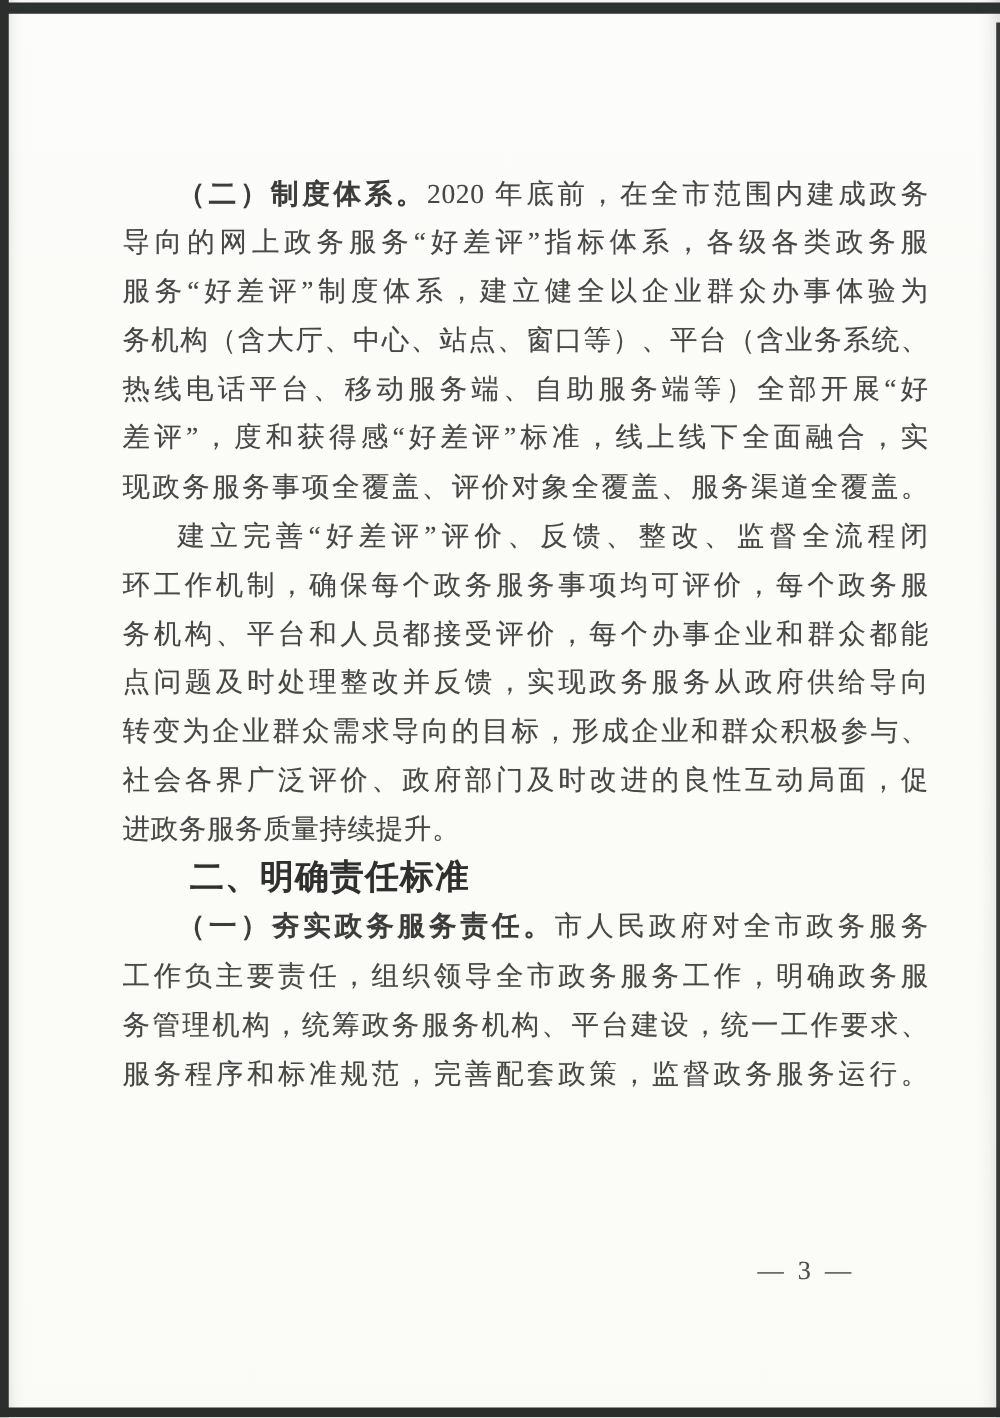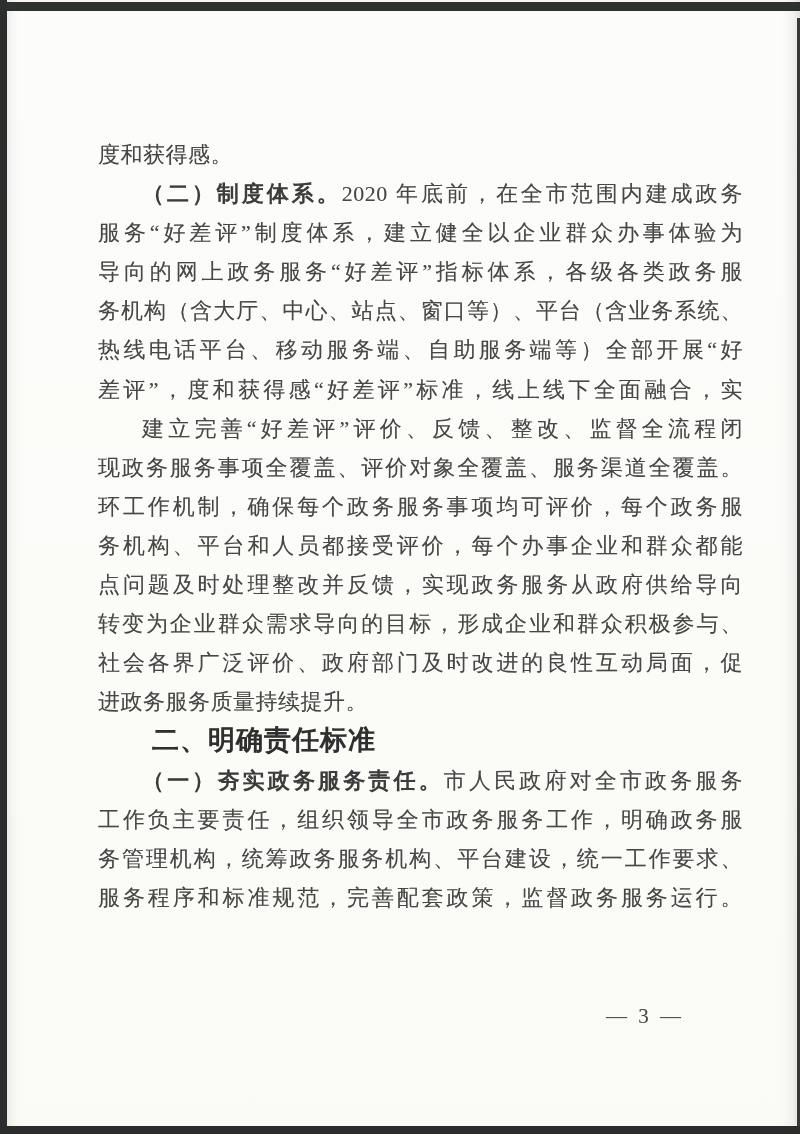--- a/index.html
+++ b/index.html
@@ -57,29 +57,28 @@
 </head>
 <body>
 
 <div class="scan">
   <div class="edge edge-top"></div>
   <div class="edge edge-left"></div>
   <div class="edge edge-right"></div>
   <div class="edge edge-bottom"></div>
 
   <div class="textblock">
-    <div class="line short">度和获得感。</div>
     <div class="line indent"><span class="bold-lead">（二）制度体系。</span><span>2020 年底前，在全市范围内建成政务</span></div>
+    <div class="line">导向的网上政务服务“好差评”指标体系，各级各类政务服</div>
     <div class="line">服务“好差评”制度体系，建立健全以企业群众办事体验为</div>
-    <div class="line">导向的网上政务服务“好差评”指标体系，各级各类政务服</div>
     <div class="line">务机构（含大厅、中心、站点、窗口等）、平台（含业务系统、</div>
     <div class="line">热线电话平台、移动服务端、自助服务端等）全部开展“好</div>
     <div class="line">差评”，度和获得感“好差评”标准，线上线下全面融合，实</div>
+    <div class="line">现政务服务事项全覆盖、评价对象全覆盖、服务渠道全覆盖。</div>
     <div class="line indent">建立完善“好差评”评价、反馈、整改、监督全流程闭</div>
-    <div class="line">现政务服务事项全覆盖、评价对象全覆盖、服务渠道全覆盖。</div>
     <div class="line">环工作机制，确保每个政务服务事项均可评价，每个政务服</div>
     <div class="line">务机构、平台和人员都接受评价，每个办事企业和群众都能</div>
     <div class="line">点问题及时处理整改并反馈，实现政务服务从政府供给导向</div>
     <div class="line">转变为企业群众需求导向的目标，形成企业和群众积极参与、</div>
     <div class="line">社会各界广泛评价、政府部门及时改进的良性互动局面，促</div>
     <div class="line short">进政务服务质量持续提升。</div>
     <div class="line heading">二、明确责任标准</div>
     <div class="line indent"><span class="bold-lead">（一）夯实政务服务责任。</span><span>市人民政府对全市政务服务</span></div>
     <div class="line">工作负主要责任，组织领导全市政务服务工作，明确政务服</div>
     <div class="line">务管理机构，统筹政务服务机构、平台建设，统一工作要求、</div>

